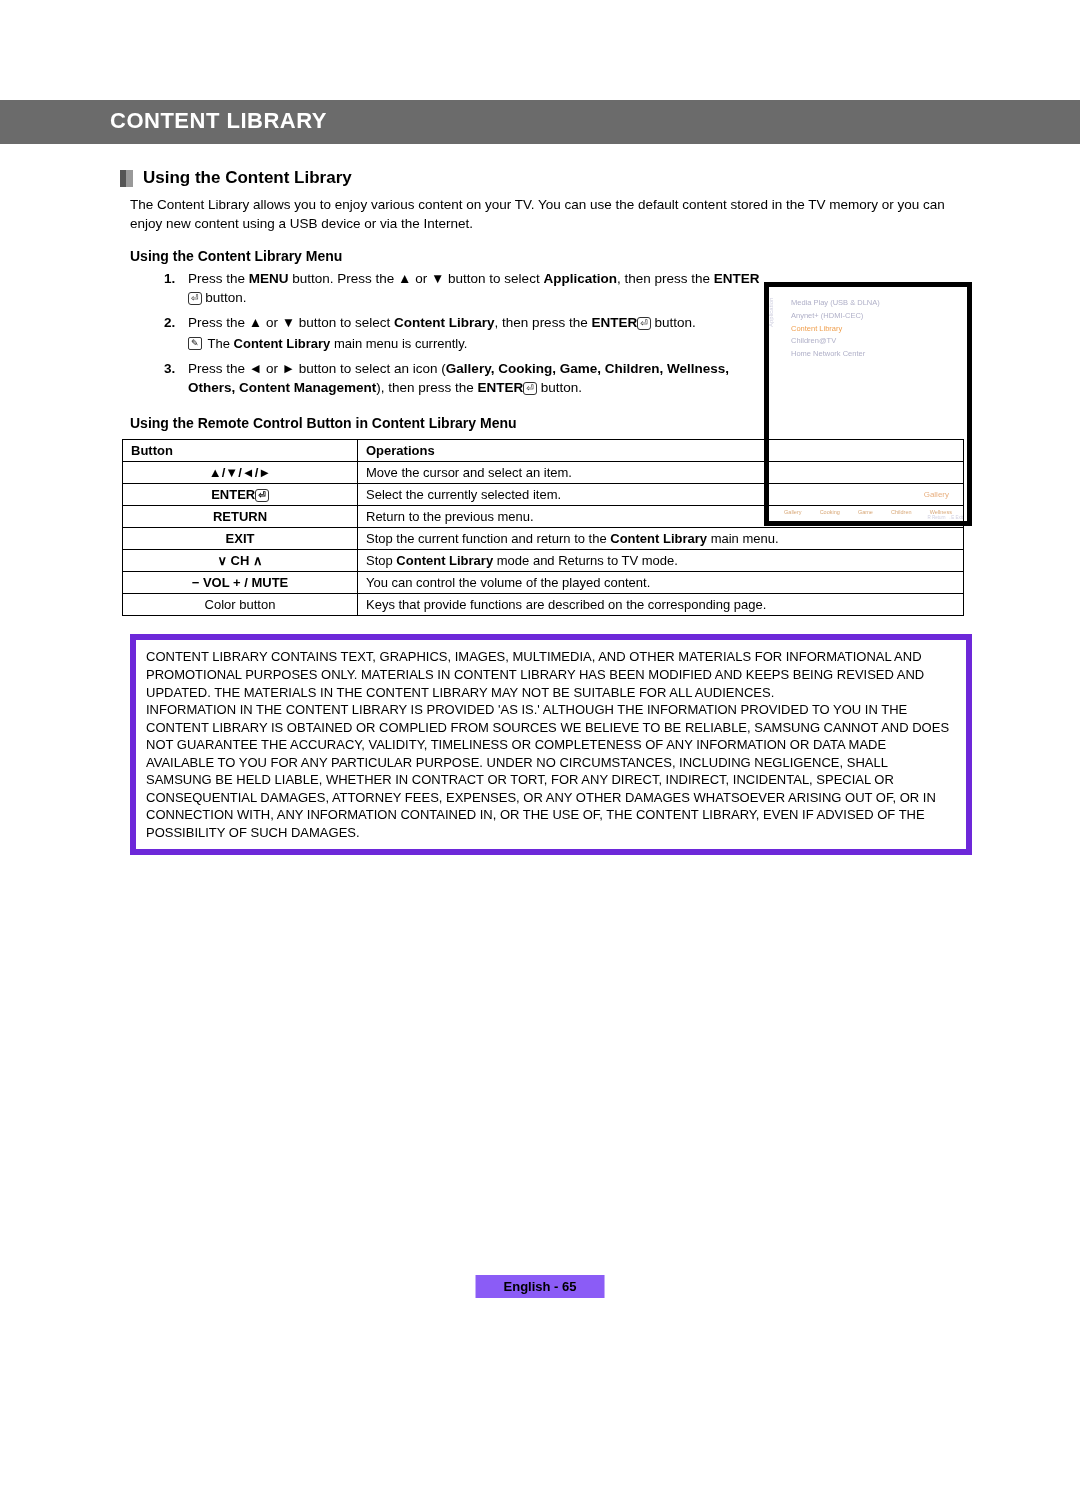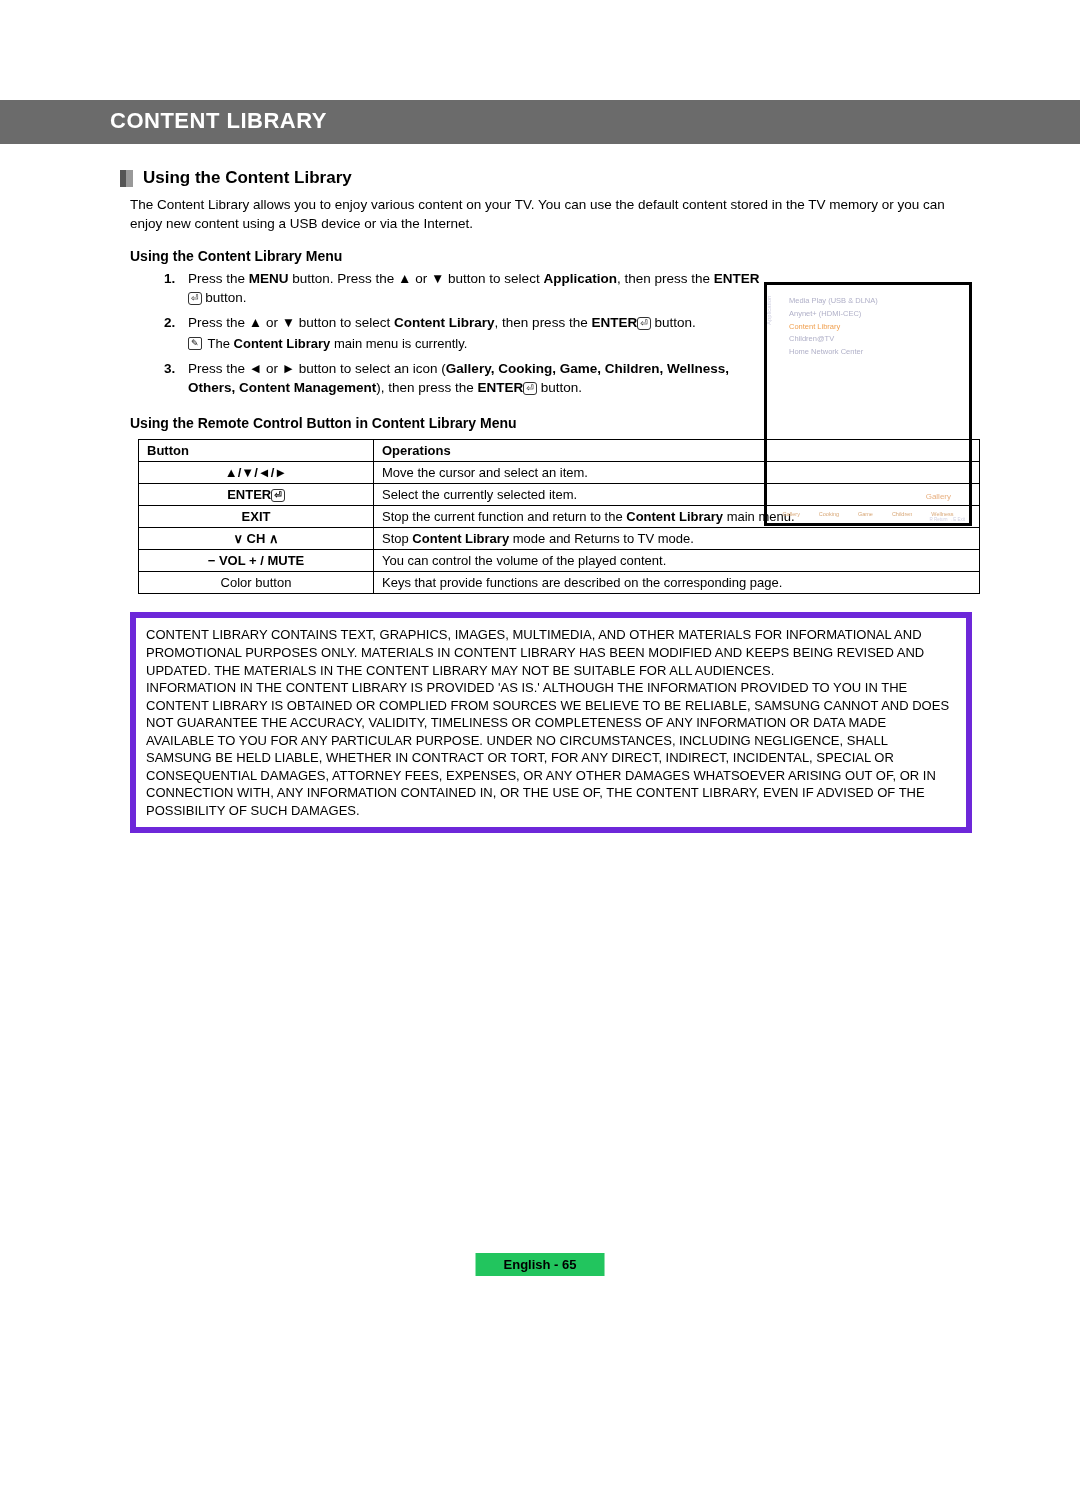--- a/index.html
+++ b/index.html
@@ -95,21 +95,21 @@
     line-height: 1;
     padding: 1px 2px;
     vertical-align: 1px;
   }
   .sidebar-figure {
     position: absolute;
     right: 108px;
     top: 182px;
     width: 208px;
     height: 244px;
-    border: 3px solid #000000;
+    border: 5px solid #000000;
   }
   .sidebar-figure .top-list {
     padding: 10px 8px 6px 8px;
     font-size: 7.5px;
     color: #b0b0c8;
     line-height: 1.7;
     position: relative;
   }
   .sidebar-figure .top-list .app-label {
     position: absolute;
@@ -150,21 +150,21 @@
     color: #d0d0e0;
   }
   .page-rel { position: relative; }
   .subhead2 {
     font-weight: bold;
     font-size: 14px;
     margin: 18px 16px 8px 22px;
   }
   table.btns {
     width: calc(100% - 22px);
-    margin-left: 30px;
+    margin-left: 14px;
     border-collapse: collapse;
     font-size: 13px;
     padding-left: 36px;
   }
   table.btns th, table.btns td {
     border: 1px solid #000;
     padding: 3px 8px;
     text-align: left;
     vertical-align: middle;
   }
@@ -175,21 +175,21 @@
     border: 6px solid #6d28d9;
     margin: 18px 0 0 22px;
     padding: 8px 10px;
     font-size: 13px;
     line-height: 1.35;
   }
   .footer {
     text-align: center;
     font-weight: bold;
     font-size: 13px;
-    background: #22c55e;
+    background: #8b5cf6;
     display: inline-block;
     padding: 4px 28px;
     position: relative;
     left: 50%;
     transform: translateX(-50%);
     margin-top: 420px;
   }
   .mixed b { font-weight: bold; }
 </style>
 </head>
@@ -239,20 +239,24 @@
       </tr>
       <tr>
         <td class="bcol">▲/▼/◄/►</td>
         <td>Move the cursor and select an item.</td>
       </tr>
       <tr>
         <td class="bcol"><span>ENTER</span><span class="enter-icon">⏎</span></td>
         <td>Select the currently selected item.</td>
       </tr>
       <tr>
+        <td class="bcol">RETURN</td>
+        <td>Return to the previous menu.</td>
+      </tr>
+      <tr>
         <td class="bcol">EXIT</td>
         <td class="mixed"><span>Stop the current function and return to the </span><b>Content Library</b><span> main menu.</span></td>
       </tr>
       <tr>
         <td class="bcol">∨ CH ∧</td>
         <td class="mixed"><span>Stop </span><b>Content Library</b><span> mode and Returns to TV mode.</span></td>
       </tr>
       <tr>
         <td class="bcol">− VOL +  / MUTE</td>
         <td>You can control the volume of the played content.</td>

